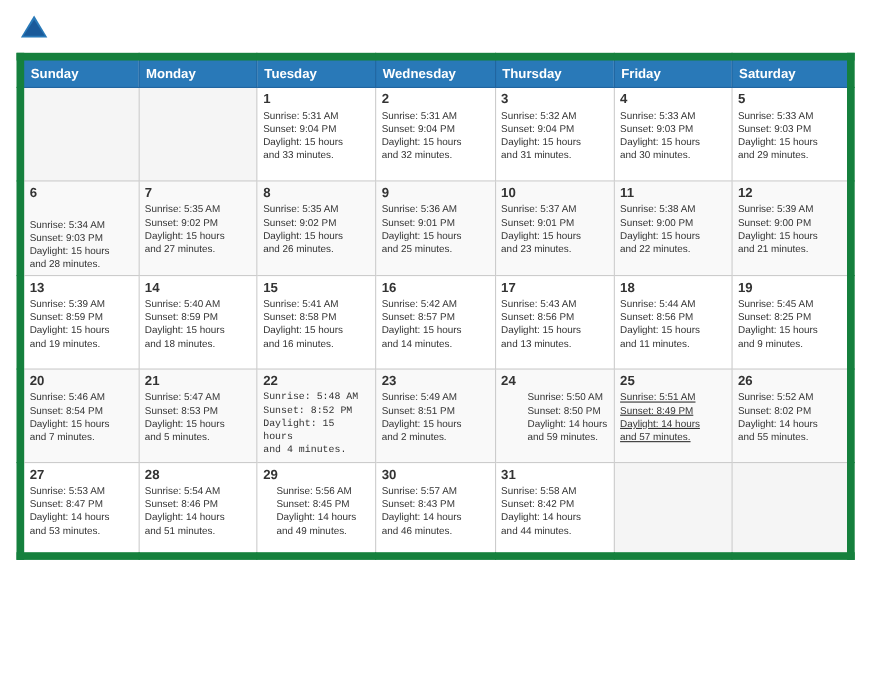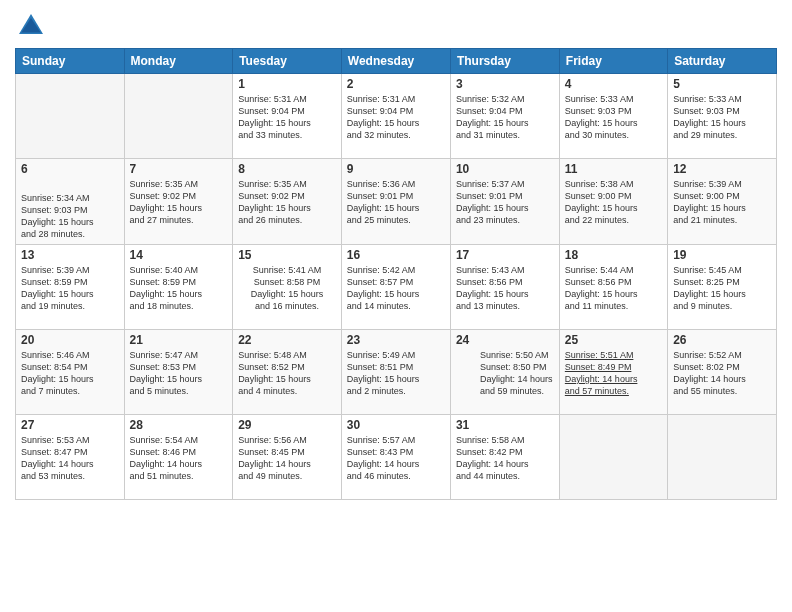--- a/index.html
+++ b/index.html
@@ -54,21 +54,21 @@
       color: #333;
       line-height: 1.1;
     }
     .location {
       font-size: 14px;
       color: #555;
     }
     .calendar {
       width: 100%;
       border-collapse: collapse;
-      border: 1px solid #15803d;
+      border: 7px solid #15803d;
     }
     .calendar th {
       background-color: #2979b8;
       color: #fff;
       font-size: 12px;
       font-weight: bold;
       padding: 5px 6px;
       text-align: left;
       border: 1px solid #2165a0;
     }
@@ -237,21 +237,21 @@
           </td>
           <td>
             <div class="day-number">14</div>
             <div class="day-info" style="white-space: pre-line;">Sunrise: 5:40 AM
 Sunset: 8:59 PM
 Daylight: 15 hours
 and 18 minutes.</div>
           </td>
           <td>
             <div class="day-number">15</div>
-            <div class="day-info" style="white-space: pre-line; text-align: center;">Sunrise: 5:41 AM
+            <div class="day-info" style="white-space: pre-line;">Sunrise: 5:41 AM
 Sunset: 8:58 PM
 Daylight: 15 hours
 and 16 minutes.</div>
           </td>
           <td>
             <div class="day-number">16</div>
             <div class="day-info" style="white-space: pre-line;">Sunrise: 5:42 AM
 Sunset: 8:57 PM
 Daylight: 15 hours
 and 14 minutes.</div>
@@ -288,21 +288,21 @@
           </td>
           <td>
             <div class="day-number">21</div>
             <div class="day-info" style="white-space: pre-line;">Sunrise: 5:47 AM
 Sunset: 8:53 PM
 Daylight: 15 hours
 and 5 minutes.</div>
           </td>
           <td>
             <div class="day-number">22</div>
-            <div class="day-info" style="white-space: pre-line;">Sunrise: 5:48 AM
+            <div class="day-info" style="white-space: pre-line; font-family: Liberation Mono, monospace;">Sunrise: 5:48 AM
 Sunset: 8:52 PM
 Daylight: 15 hours
 and 4 minutes.</div>
           </td>
           <td>
             <div class="day-number">23</div>
             <div class="day-info" style="white-space: pre-line;">Sunrise: 5:49 AM
 Sunset: 8:51 PM
 Daylight: 15 hours
 and 2 minutes.</div>
@@ -339,21 +339,21 @@
           </td>
           <td>
             <div class="day-number">28</div>
             <div class="day-info" style="white-space: pre-line;">Sunrise: 5:54 AM
 Sunset: 8:46 PM
 Daylight: 14 hours
 and 51 minutes.</div>
           </td>
           <td>
             <div class="day-number">29</div>
-            <div class="day-info" style="white-space: pre-line;">Sunrise: 5:56 AM
+            <div class="day-info" style="white-space: pre-line; margin-left: 12px;">Sunrise: 5:56 AM
 Sunset: 8:45 PM
 Daylight: 14 hours
 and 49 minutes.</div>
           </td>
           <td>
             <div class="day-number">30</div>
             <div class="day-info" style="white-space: pre-line;">Sunrise: 5:57 AM
 Sunset: 8:43 PM
 Daylight: 14 hours
 and 46 minutes.</div>

